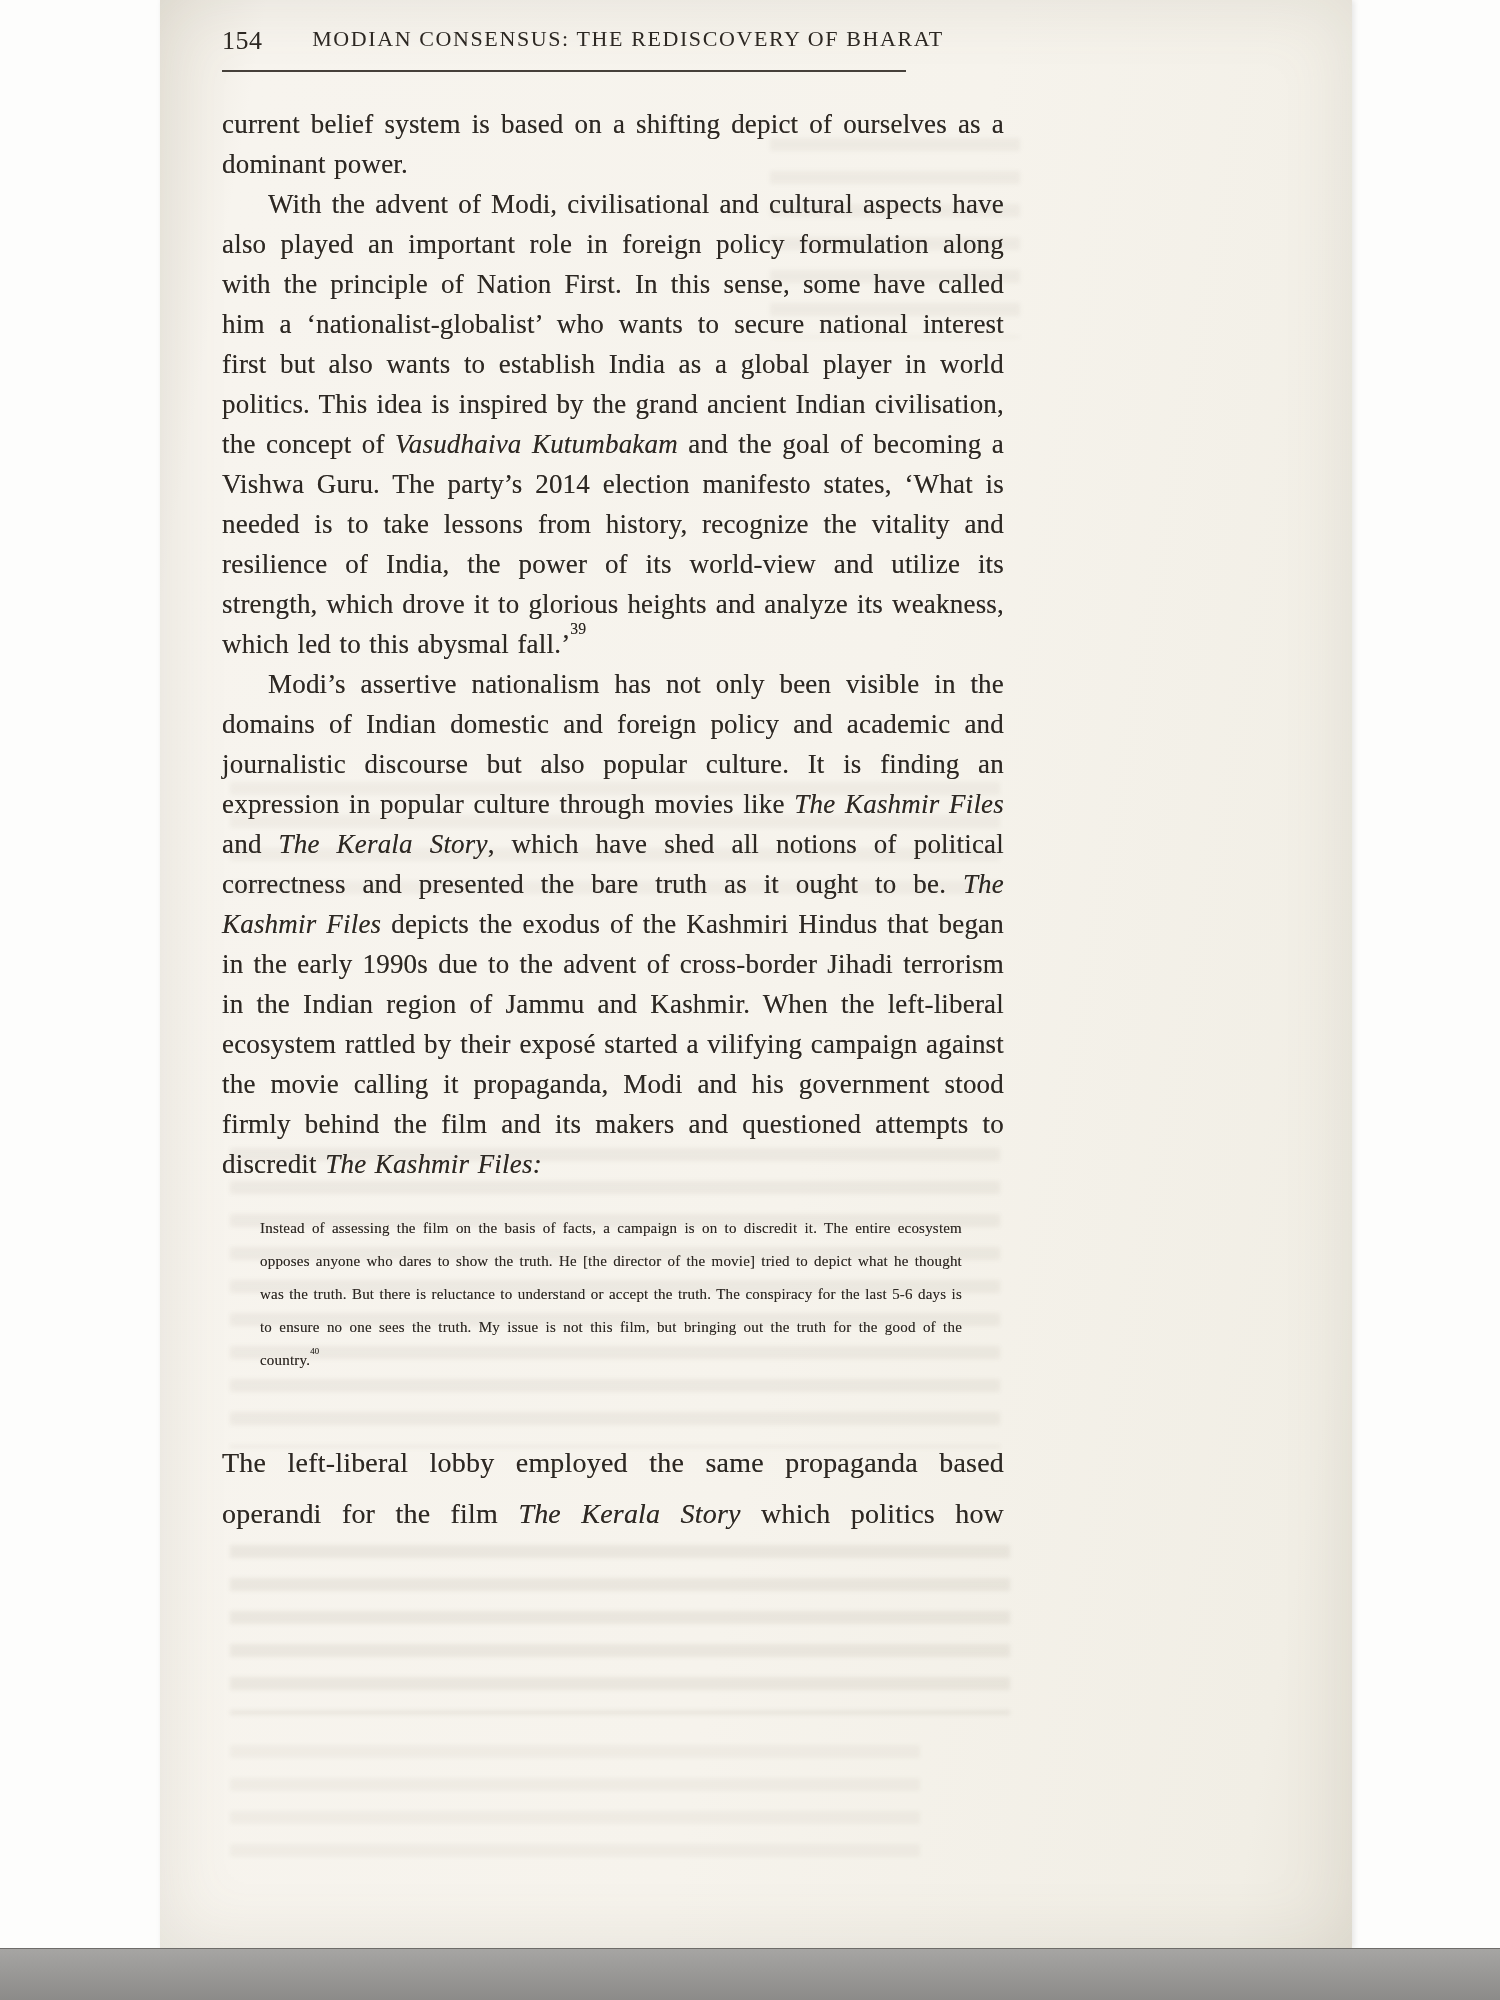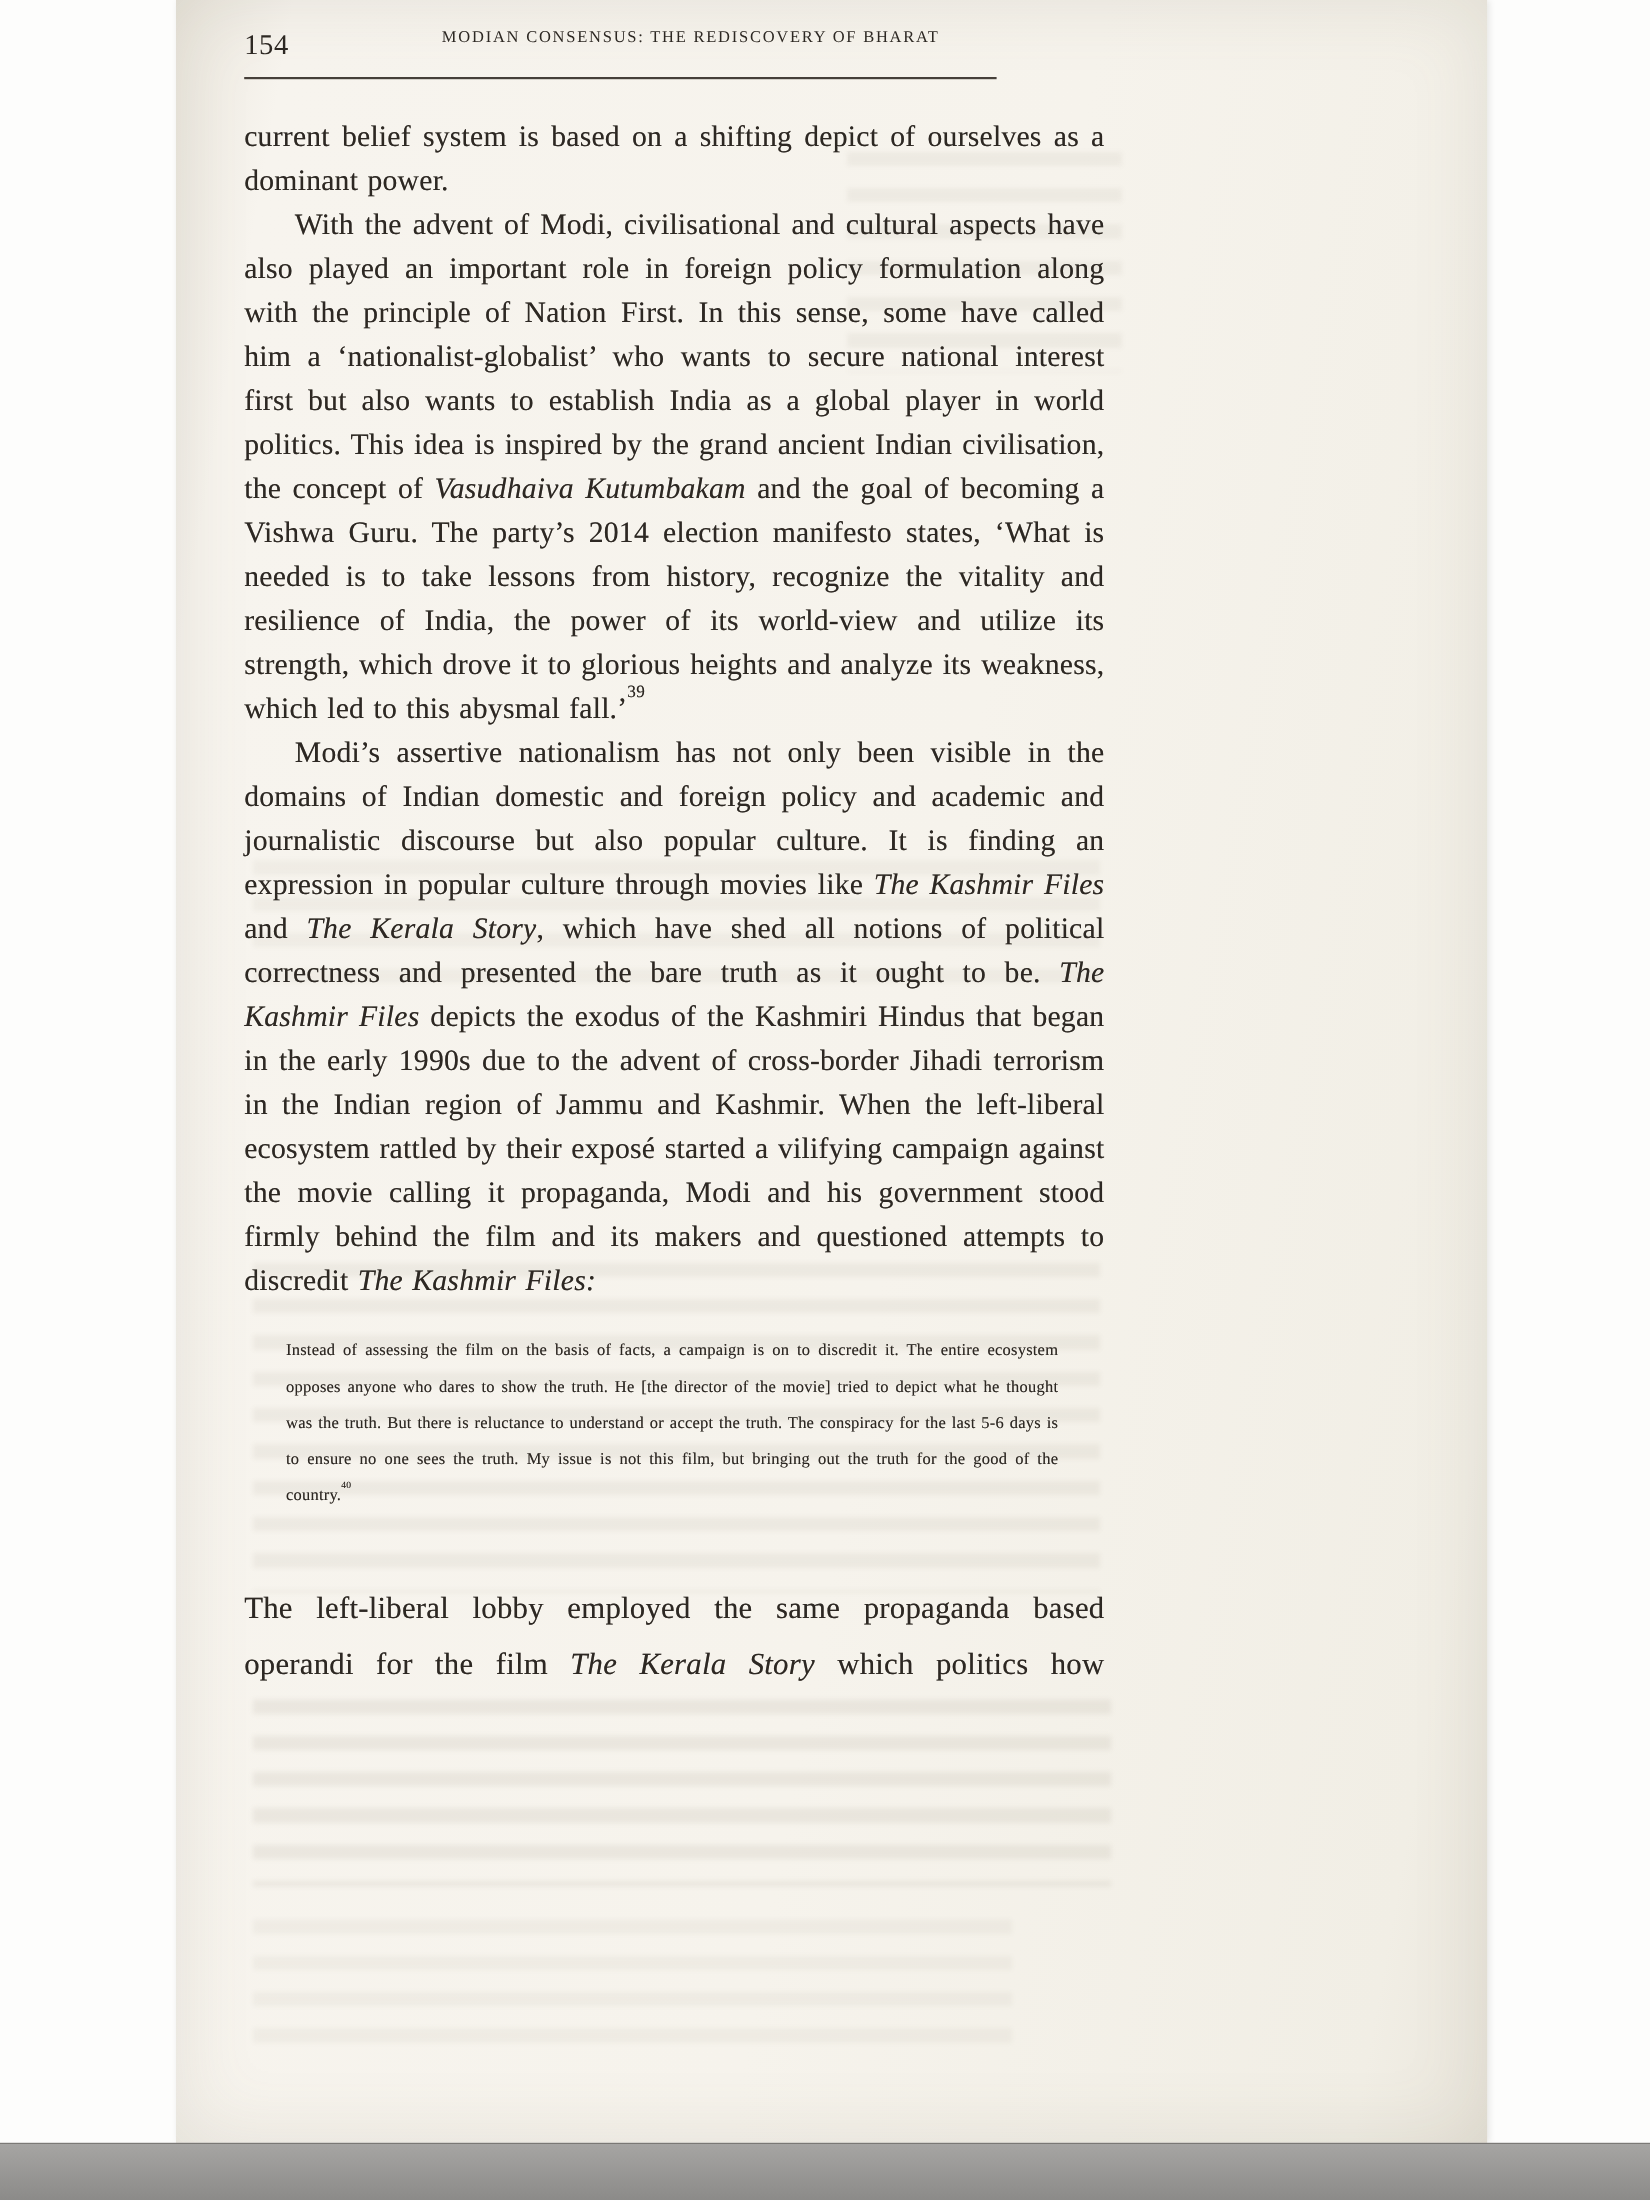--- a/index.html
+++ b/index.html
@@ -58,21 +58,21 @@
   .pageno {
     position: absolute;
     left: 0;
     top: 0;
     font-size: 26px;
     letter-spacing: 0.5px;
   }
   .runhead {
     display: block;
     text-align: center;
-    font-size: 15px;
+    font-size: 22px;
     letter-spacing: 1.6px;
     padding-left: 30px;
   }
   .rule {
     margin-top: 10px;
     width: 684px;
     border-top: 2.2px solid #46403a;
   }
   .para {
     margin: 0;

